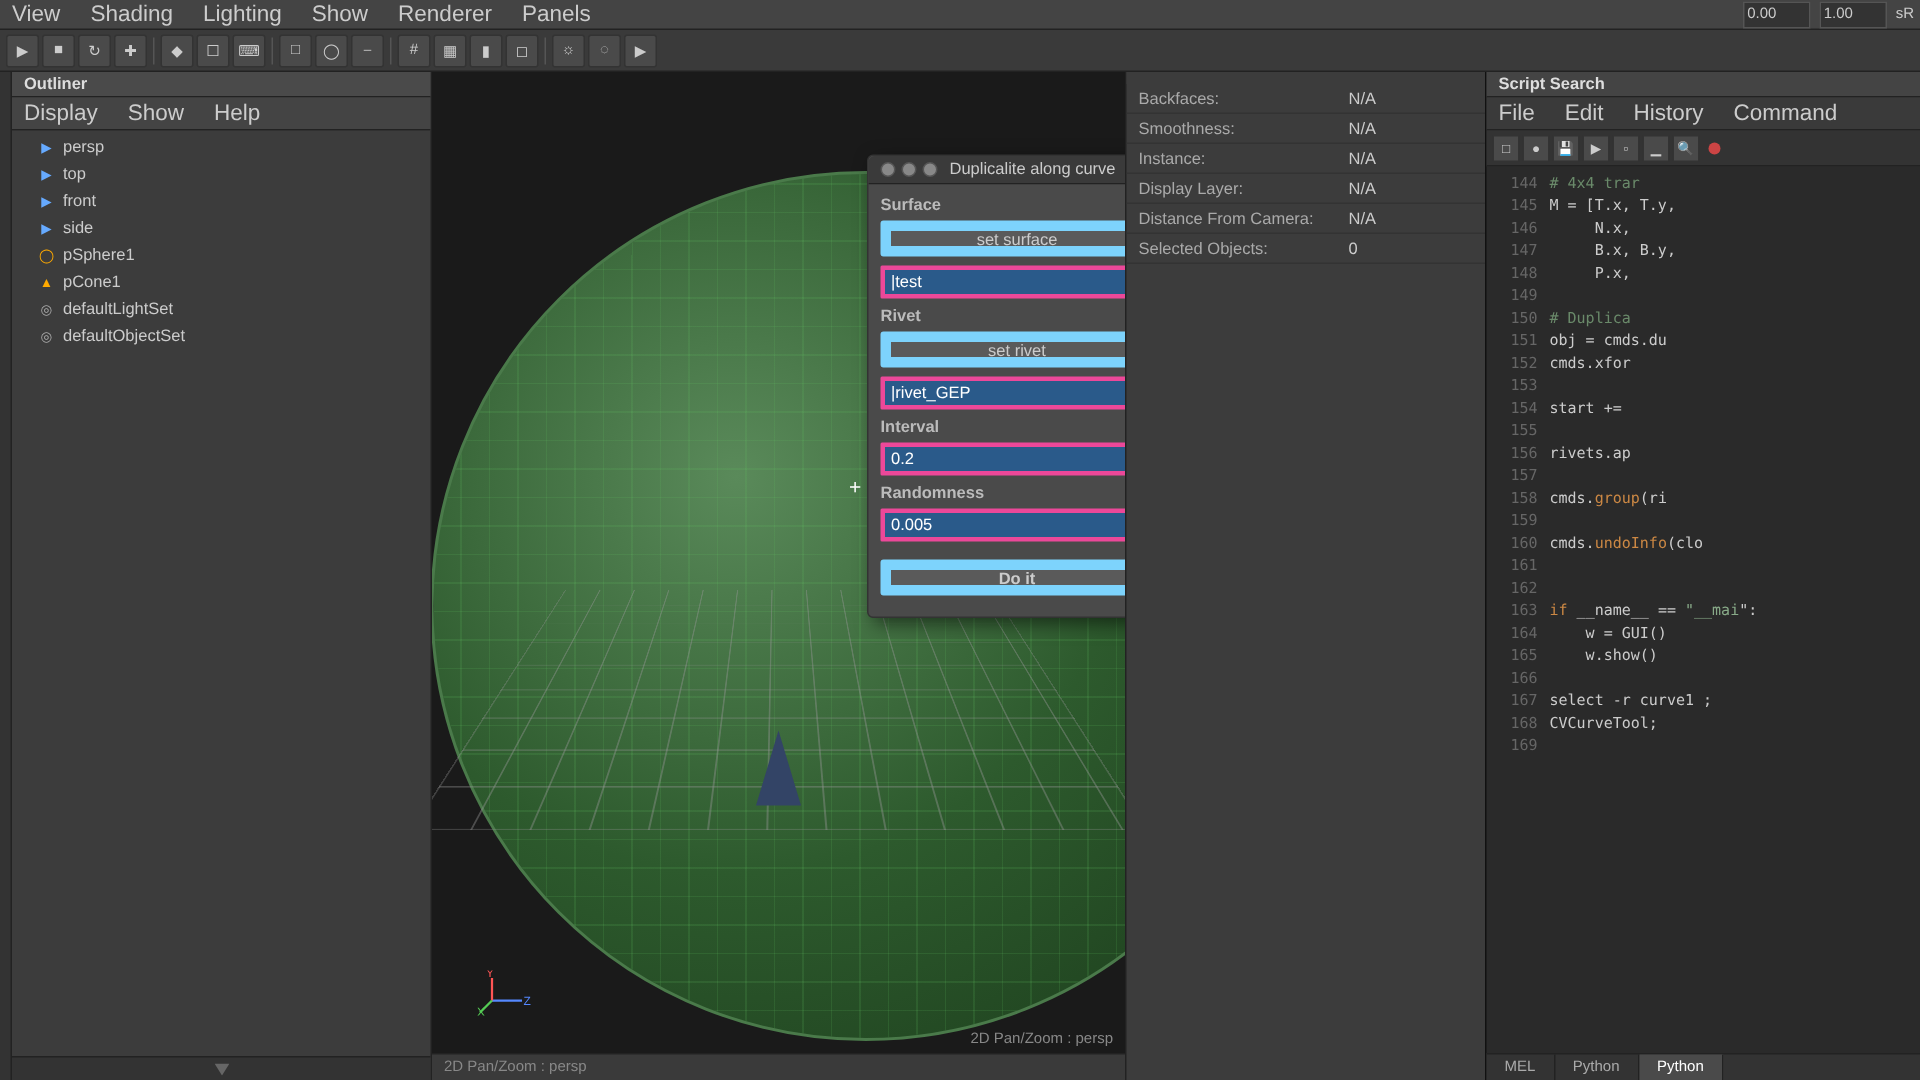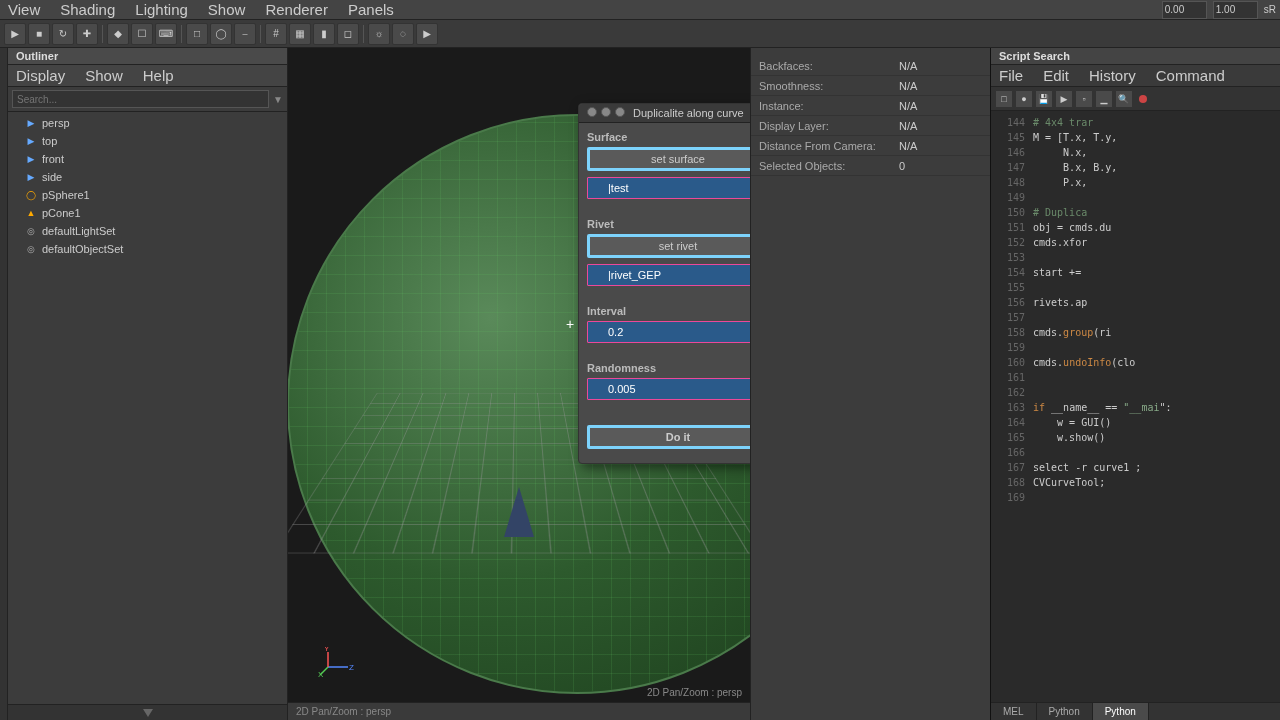--- a/index.html
+++ b/index.html
@@ -315,21 +315,21 @@
       border-radius: 4px;
       box-shadow: 4px 4px 12px rgba(0,0,0,0.5);
       z-index: 100;
     }
     #dialog-titlebar {
       background: #3a3a3a;
       border-bottom: 1px solid #222;
       border-radius: 4px 4px 0 0;
       padding: 3px 8px;
       display: flex;
-      align-items: flex-start;
+      align-items: center;
       gap: 4px;
       cursor: move;
     }
     .dialog-dot {
       width: 10px;
       height: 10px;
       border-radius: 50%;
       border: 1px solid #555;
     }
     .dot-close { background: #888; }
@@ -346,36 +346,36 @@
     .section-label {
       color: #bbb;
       font-size: 11px;
       font-weight: bold;
       margin-bottom: 4px;
     }
     .dialog-btn {
       width: 100%;
       height: 24px;
       background: #5a5a5a;
-      border: 3px solid #7dd3fc;
+      border: 7px solid #7dd3fc;
       color: #ccc;
       cursor: pointer;
       font-size: 11px;
       border-radius: 2px;
       margin-bottom: 6px;
     }
     .dialog-input {
       width: 100%;
       height: 22px;
       background: #2a5a8a;
-      border: 1px solid #ec4899;
+      border: 3px solid #ec4899;
       color: #fff;
       font-size: 11px;
-      padding: 0 20px;
-      margin-bottom: 19px;
+      padding: 0 4px;
+      margin-bottom: 6px;
       border-radius: 1px;
     }
     .dialog-spacer { margin-bottom: 4px; }
 
     
     #script-editor {
       width: 290px;
       background: #2a2a2a;
       border-left: 1px solid #111;
       display: flex;
@@ -522,24 +522,20 @@
 
   <div id="left-scroll"></div>
 
   <div id="outliner">
     <div id="outliner-title">Outliner</div>
     <div id="outliner-menu">
       <span class="menu-item">Display</span>
       <span class="menu-item">Show</span>
       <span class="menu-item">Help</span>
     </div>
-    <div id="search-bar">
-      <input type="text" id="search-input" placeholder="Search..." style="">
-      <span class="search-arrow">▼</span>
-    </div>
     <div id="outliner-list">
       <div class="outliner-item indent1">
         <div class="item-icon icon-cam">▶</div>
         <span class="item-label">persp</span>
       </div>
       <div class="outliner-item indent1">
         <div class="item-icon icon-cam">▶</div>
         <span class="item-label">top</span>
       </div>
       <div class="outliner-item indent1">

